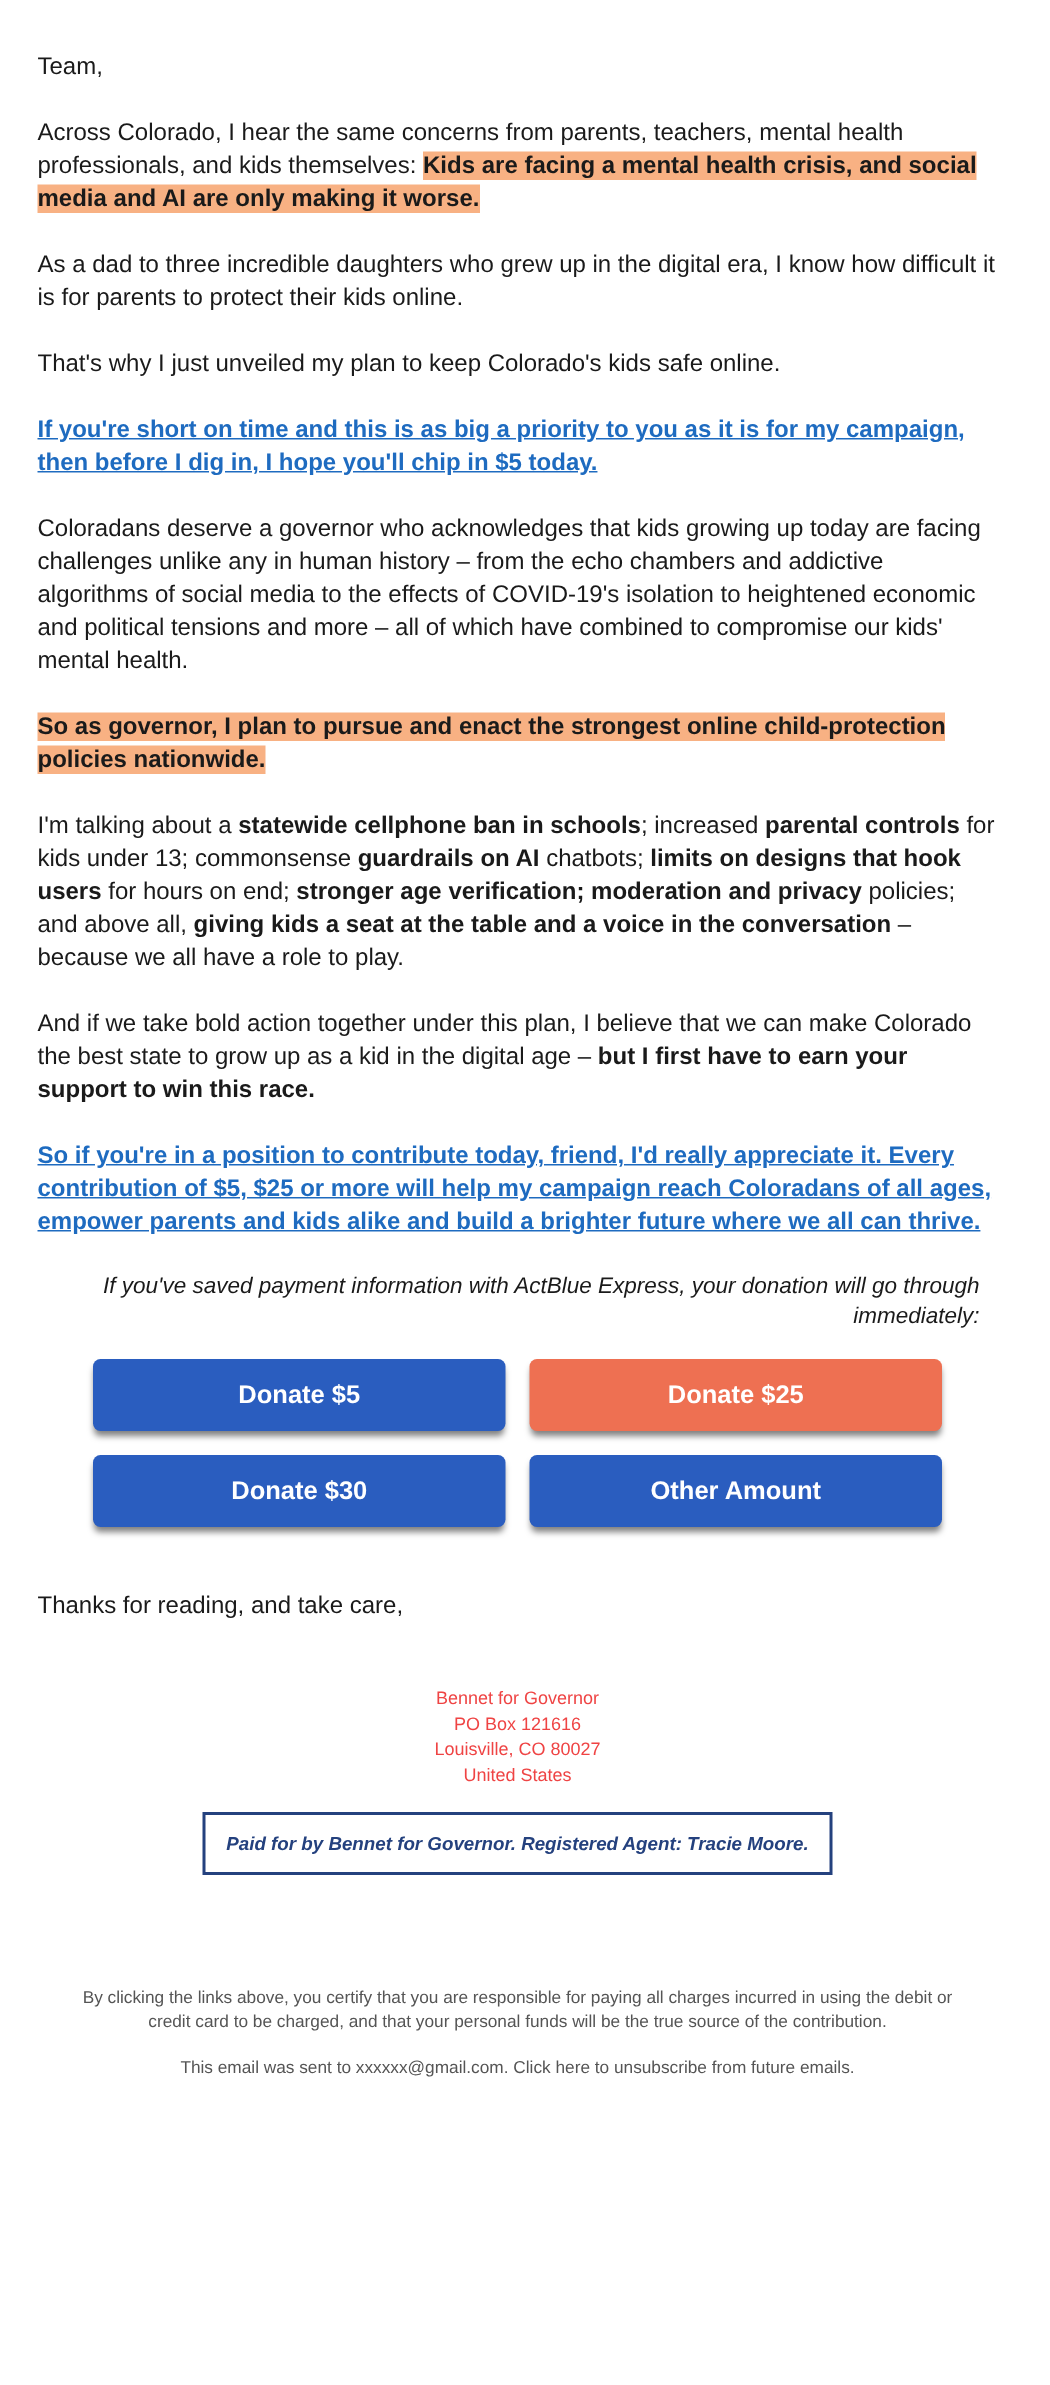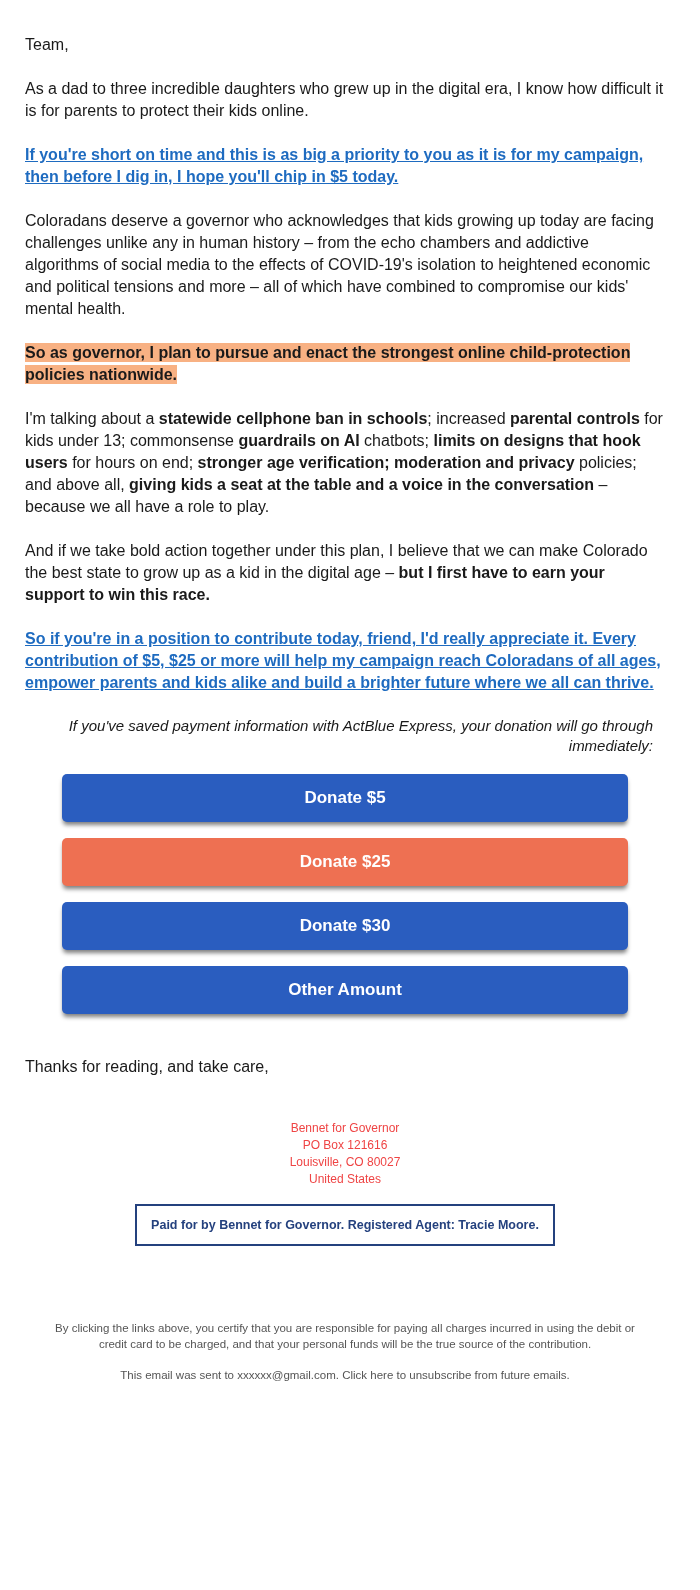--- a/index.html
+++ b/index.html
@@ -42,21 +42,21 @@
     font-style:italic;
     text-align:right;
     margin:4px 0 18px 0;
     padding:0 12px;
   }
   .italic{font-style:italic;}
   .donate-grid{
     width:566px;
     margin:12px auto 42px auto;
     display:grid;
-    grid-template-columns:1fr;
+    grid-template-columns:1fr 1fr;
     column-gap:26px;
     row-gap:36px;
     gap:16px;
   }
   .donate-btn{
     display:flex;
     align-items:center;
     justify-content:center;
     height:48px;
     border-radius:5px;
@@ -80,20 +80,21 @@
     margin:16px auto 0 auto;
     width:fit-content;
     max-width:460px;
     border:2px solid var(--disclaimer-blue);
     color:var(--disclaimer-blue);
     font-weight:bold;
     font-size:12.5px;
     line-height:16px;
     text-align:right;
     padding:11px 14px;
+    font-style:italic;
   }
   .fineprint{
     margin-top:74px;
   }
   .fineprint p{
     font-size:11.5px;
     line-height:16px;
     color:var(--fineprint-gray);
     text-align:center;
     margin:0 0 15px 0;
@@ -105,23 +106,25 @@
     cursor:pointer;
   }
 </style>
 </head>
 <body>
 
 <div class="page">
 
   <p class="body-p"><span>Team,</span></p>
 
+  <p class="body-p"><span>Across Colorado, I hear the same concerns from parents, teachers, mental health professionals, and kids themselves: </span><span class="bold highlight">Kids are facing a mental health crisis, and social media and AI are only making it worse.</span></p>
 
   <p class="body-p"><span>As a dad to three incredible daughters who grew up in the digital era, I know how difficult it is for parents to protect their kids online.</span></p>
 
+  <p class="body-p"><span>That's why I just unveiled my plan to keep Colorado's kids safe online.</span></p>
 
   <p class="body-p"><a class="link">If you're short on time and this is as big a priority to you as it is for my campaign, then before I dig in, I hope you'll chip in $5 today.</a></p>
 
   <p class="body-p"><span>Coloradans deserve a governor who acknowledges that kids growing up today are facing challenges unlike any in human history – from the echo chambers and addictive algorithms of social media to the effects of COVID-19's isolation to heightened economic and political tensions and more – all of which have combined to compromise our kids' mental health.</span></p>
 
   <p class="body-p"><span class="bold highlight">So as governor, I plan to pursue and enact the strongest online child-protection policies nationwide.</span></p>
 
   <p class="body-p"><span>I'm talking about a </span><span class="bold">statewide cellphone ban in schools</span><span>; increased </span><span class="bold">parental controls</span><span> for kids under 13; commonsense </span><span class="bold">guardrails on AI</span><span> chatbots; </span><span class="bold">limits on designs that hook users</span><span> for hours on end; </span><span class="bold">stronger age verification; moderation and privacy</span><span> policies; and above all, </span><span class="bold">giving kids a seat at the table and a voice in the conversation</span><span> – because we all have a role to play.</span></p>
 
 

